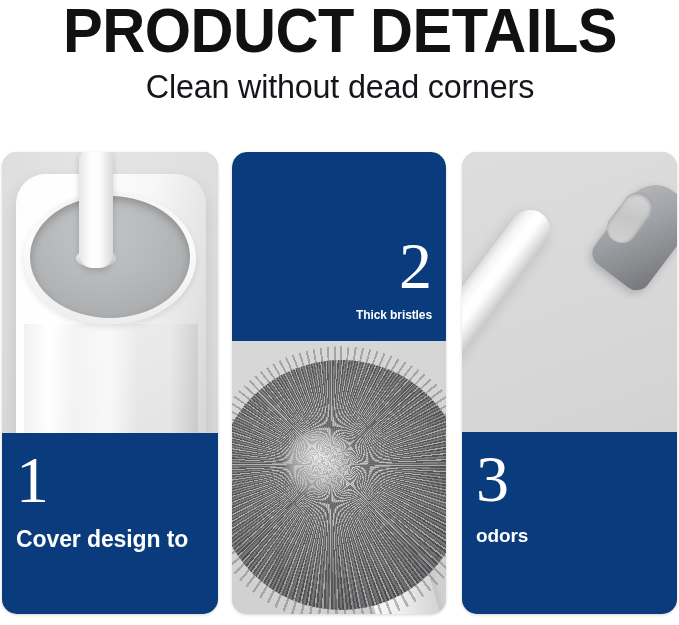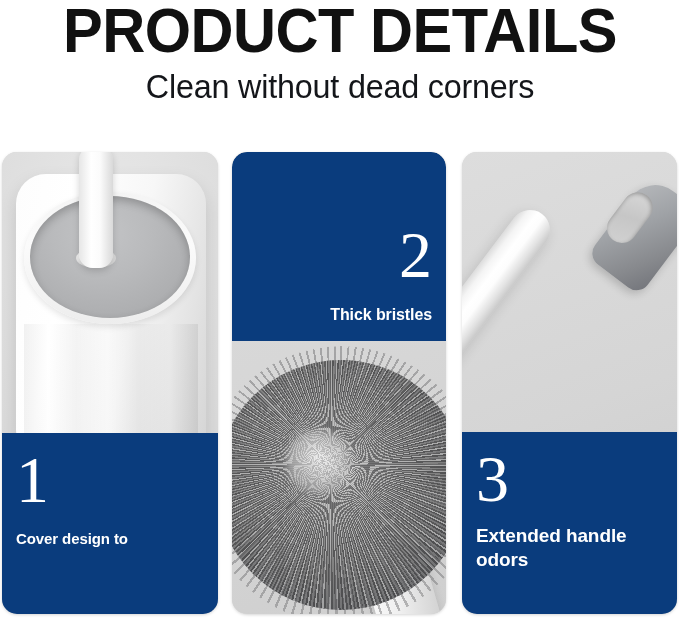--- a/index.html
+++ b/index.html
@@ -312,38 +312,38 @@
 
   
   #info-1 {
     height: 181px;
     padding: 14px 14px 0 14px;
     text-align: left;
   }
   #info-1 .info-number { font-size: 66px; }
   #info-1 .info-text {
     margin-top: 14px;
-    font-size: 15px;
+    font-size: 23px;
     line-height: 24px;
   }
 
   
   #info-2 {
     height: 189px;
     padding: 0 14px 14px 14px;
     text-align: right;
     display: flex;
     flex-direction: column;
     justify-content: flex-end;
     border-radius: 15px 15px 0 0;
   }
   #info-2 .info-number { font-size: 66px; }
   #info-2 .info-text {
-    margin-top: 15px;
-    font-size: 16px;
+    margin-top: 4px;
+    font-size: 12px;
     line-height: 24px;
   }
 
   
   #info-3 {
     height: 182px;
     padding: 14px 14px 0 14px;
     text-align: left;
   }
   #info-3 .info-number { font-size: 66px; }
@@ -402,19 +402,18 @@
   <div class="panel" id="panel-3">
     <div class="photo">
       <div class="p3-bg"></div>
       <div class="p3-rod"></div>
       <div class="p3-cap"></div>
       <div class="p3-hole"></div>
     </div>
     <div class="info info-bottom" id="info-3">
       <div class="info-number">3</div>
       <div class="info-text">
-        <span class="nowrap-line">Extended handle</span>
         <span class="nowrap-line">odors</span>
       </div>
     </div>
   </div>
 
 </div>
 
 </body></html>

